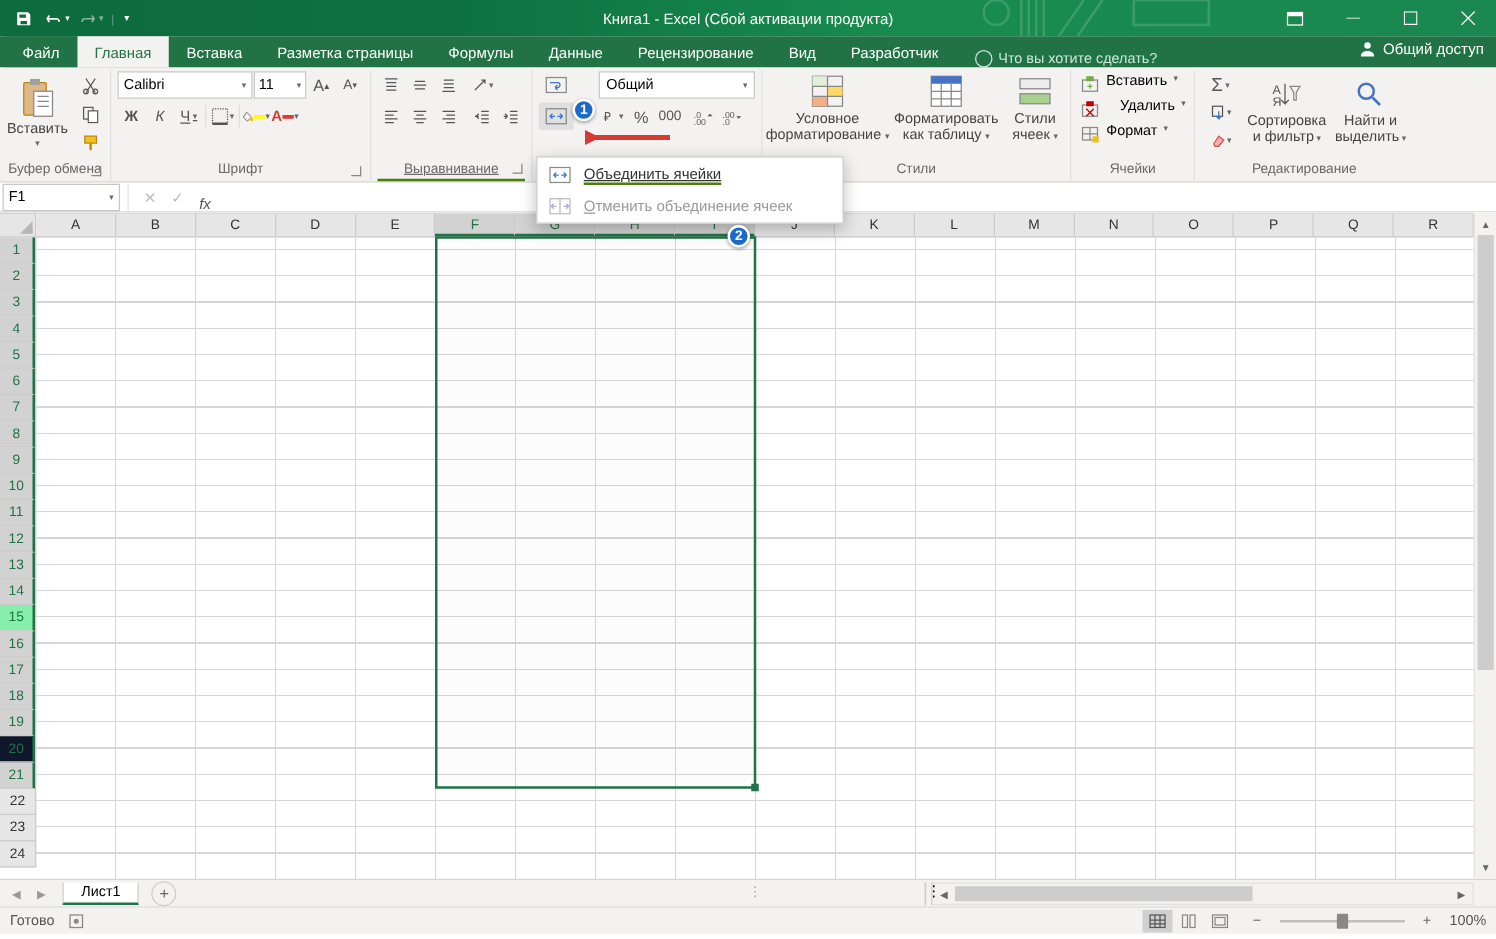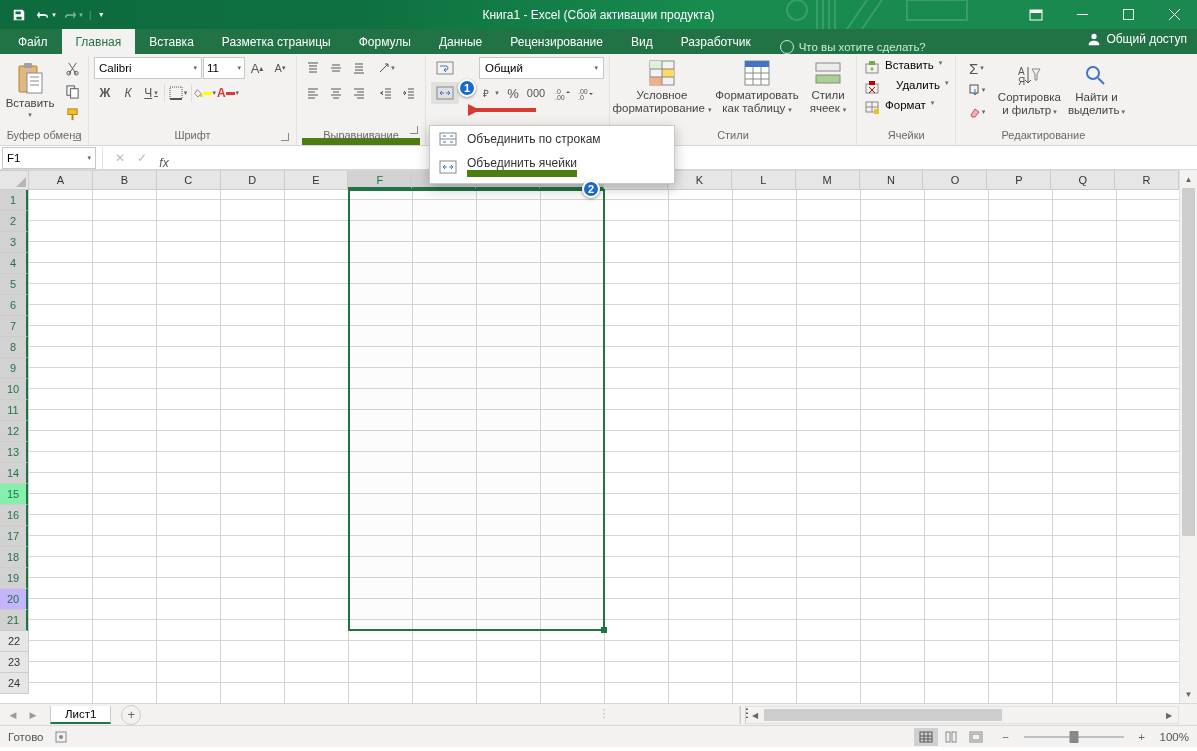--- a/index.html
+++ b/index.html
@@ -100,21 +100,21 @@
 .merge-item.disabled { color:#999; }
 .merge-item .u { text-decoration:underline; }
 
 
 .red-arrow { position:absolute; z-index:60; }
 .badge { width:18px; height:18px; border-radius:50%; background:#1b6ac9; color:#fff; font-size:11px; font-weight:bold; border:2px solid #fff; box-shadow:0 1px 3px rgba(0,0,0,.4); display:flex; align-items:center; justify-content:center; position:absolute; z-index:61; }
 
 
 svg { display:block; }
 .ico-clipboard svg, .big-btn svg { }
-.underline-red { border-bottom:7px solid #4d7c0f; }
+.underline-red { border-bottom:2px solid #4d7c0f;text-decoration:underline; }
 .number-format-combo { width:125px; height:22px; border:1px solid #c8c8c8; background:#fff; font-size:11.5px; padding:2px 5px; display:flex; align-items:center; justify-content:space-between; }
 
 </style>
 </head>
 <body>
 
 <div class="titlebar">
   <div class="qat">
     <div class="qat-btn">
         <svg width="14" height="14" viewBox="0 0 16 16">
@@ -557,21 +557,21 @@
       <div class="row-header" style="background: rgb(210, 210, 210); color: rgb(33, 115, 70); border-right: 2px solid rgb(33, 115, 70);">10</div>
       <div class="row-header" style="background: rgb(210, 210, 210); color: rgb(33, 115, 70); border-right: 2px solid rgb(33, 115, 70);">11</div>
       <div class="row-header" style="background: rgb(210, 210, 210); color: rgb(33, 115, 70); border-right: 2px solid rgb(33, 115, 70);">12</div>
       <div class="row-header" style="background: rgb(210, 210, 210); color: rgb(33, 115, 70); border-right: 2px solid rgb(33, 115, 70);">13</div>
       <div class="row-header" style="background: rgb(210, 210, 210); color: rgb(33, 115, 70); border-right: 2px solid rgb(33, 115, 70);">14</div>
       <div class="row-header" style="background: #86efac; color: rgb(33, 115, 70); border-right: 2px solid rgb(33, 115, 70);">15</div>
       <div class="row-header" style="background: rgb(210, 210, 210); color: rgb(33, 115, 70); border-right: 2px solid rgb(33, 115, 70);">16</div>
       <div class="row-header" style="background: rgb(210, 210, 210); color: rgb(33, 115, 70); border-right: 2px solid rgb(33, 115, 70);">17</div>
       <div class="row-header" style="background: rgb(210, 210, 210); color: rgb(33, 115, 70); border-right: 2px solid rgb(33, 115, 70);">18</div>
       <div class="row-header" style="background: rgb(210, 210, 210); color: rgb(33, 115, 70); border-right: 2px solid rgb(33, 115, 70);">19</div>
-      <div class="row-header" style="background: #c4b5fd; color: rgb(33, 115, 70); border-right: 2px solid rgb(33, 115, 70);">20</div>
+      <div class="row-header" style="background: #0f172a; color: rgb(33, 115, 70); border-right: 2px solid rgb(33, 115, 70);">20</div>
       <div class="row-header" style="background: rgb(210, 210, 210); color: rgb(33, 115, 70); border-right: 2px solid rgb(33, 115, 70);">21</div>
       <div class="row-header">22</div>
       <div class="row-header">23</div>
       <div class="row-header">24</div>
     </div>
   <div class="cells">
     <div class="cells-bg"></div>
     <div class="selection" id="selection" style="left: 319px; top: -1px; width: 257px; height: 442px;">
         <div class="sel-handle"></div>
       </div>
@@ -641,31 +641,31 @@
       </div>
     <div class="zoom-btn">+</div>
     <span>100%</span>
   </div>
 </div>
 
 <div class="merge-menu">
   <div class="merge-item">
     <svg width="18" height="14">
         <rect x="1" y="1" width="16" height="12" fill="none" stroke="#888"></rect>
-        <line x1="1" y1="7" x2="17" y2="7" stroke="#888"></line>
-        <path d="M4 4h3M14 4h-3M4 10h3M14 10h-3" stroke="#4472c4" fill="none"></path>
-      </svg>
-    <span>Объединить по строкам</span>
-  </div>
-  <div class="merge-item">
-    <svg width="18" height="14">
-        <rect x="1" y="1" width="16" height="12" fill="none" stroke="#888"></rect>
         <path d="M4 7h4m-2-2l-2 2 2 2M14 7h-4m2-2l2 2-2 2" stroke="#4472c4" fill="none"></path>
       </svg>
     <span class="underline-red">Объединить ячейки</span>
+  </div>
+  <div class="merge-item disabled">
+    <svg width="18" height="14">
+        <rect x="1" y="1" width="16" height="12" fill="none" stroke="#bbb"></rect>
+        <line x1="9" y1="1" x2="9" y2="13" stroke="#bbb"></line>
+        <path d="M6 7H3m1-2l-2 2 2 2M12 7h3m-1-2l2 2-2 2" stroke="#aac" fill="none"></path>
+      </svg>
+    <span><span class="u">О</span><span>тменить объединение ячеек</span></span>
   </div>
 </div>
 
 <svg class="red-arrow" style="top:102px;left:468px;" width="70" height="16">
   <defs>
       <marker id="ah1" markerWidth="8" markerHeight="8" refX="1" refY="4" orient="auto">
         <path d="M8 0L0 4l8 4z" fill="#d83931"></path>
       </marker>
     </defs>
   <line x1="68" y1="8" x2="8" y2="8" stroke="#d83931" stroke-width="4" marker-end="url(#ah1)"></line>

